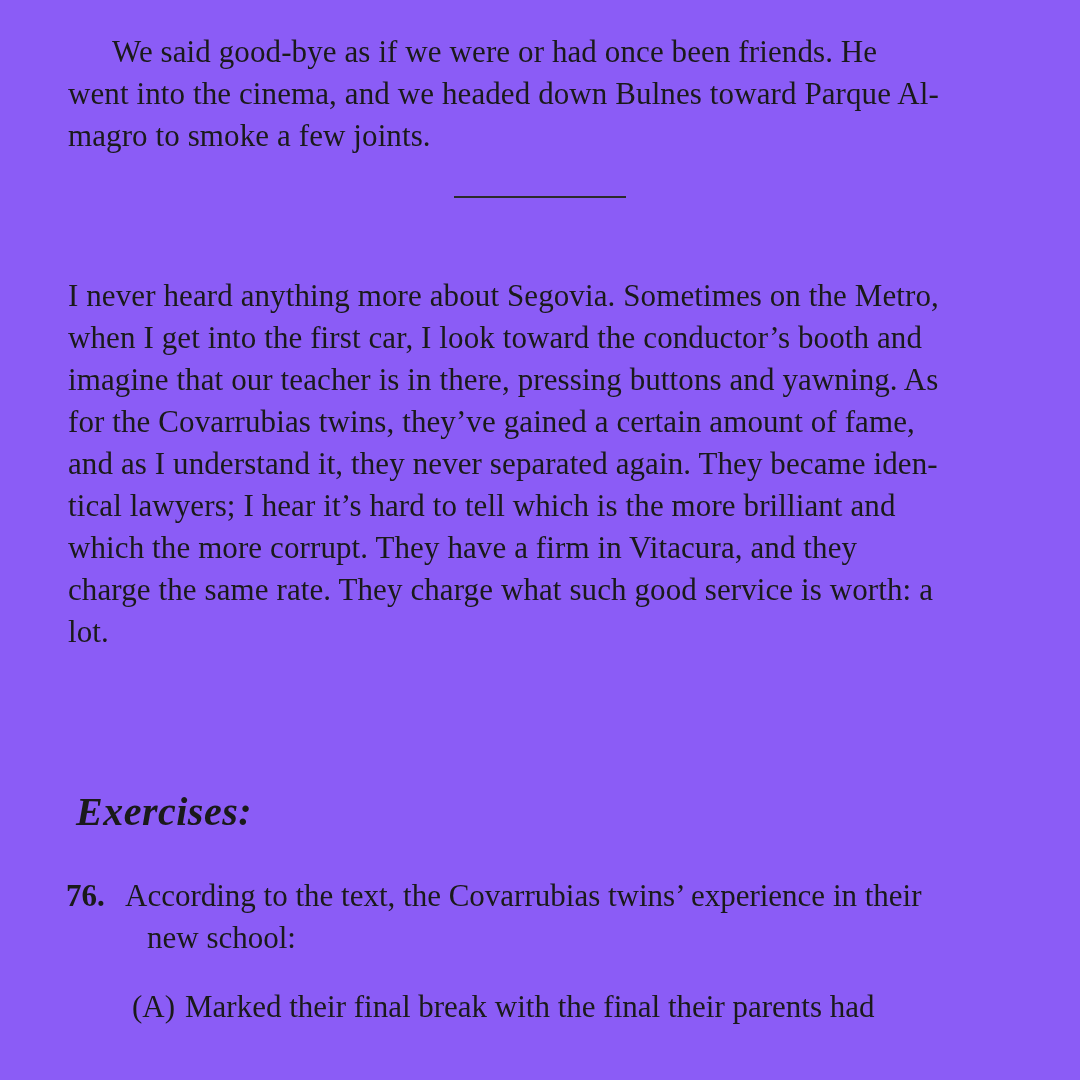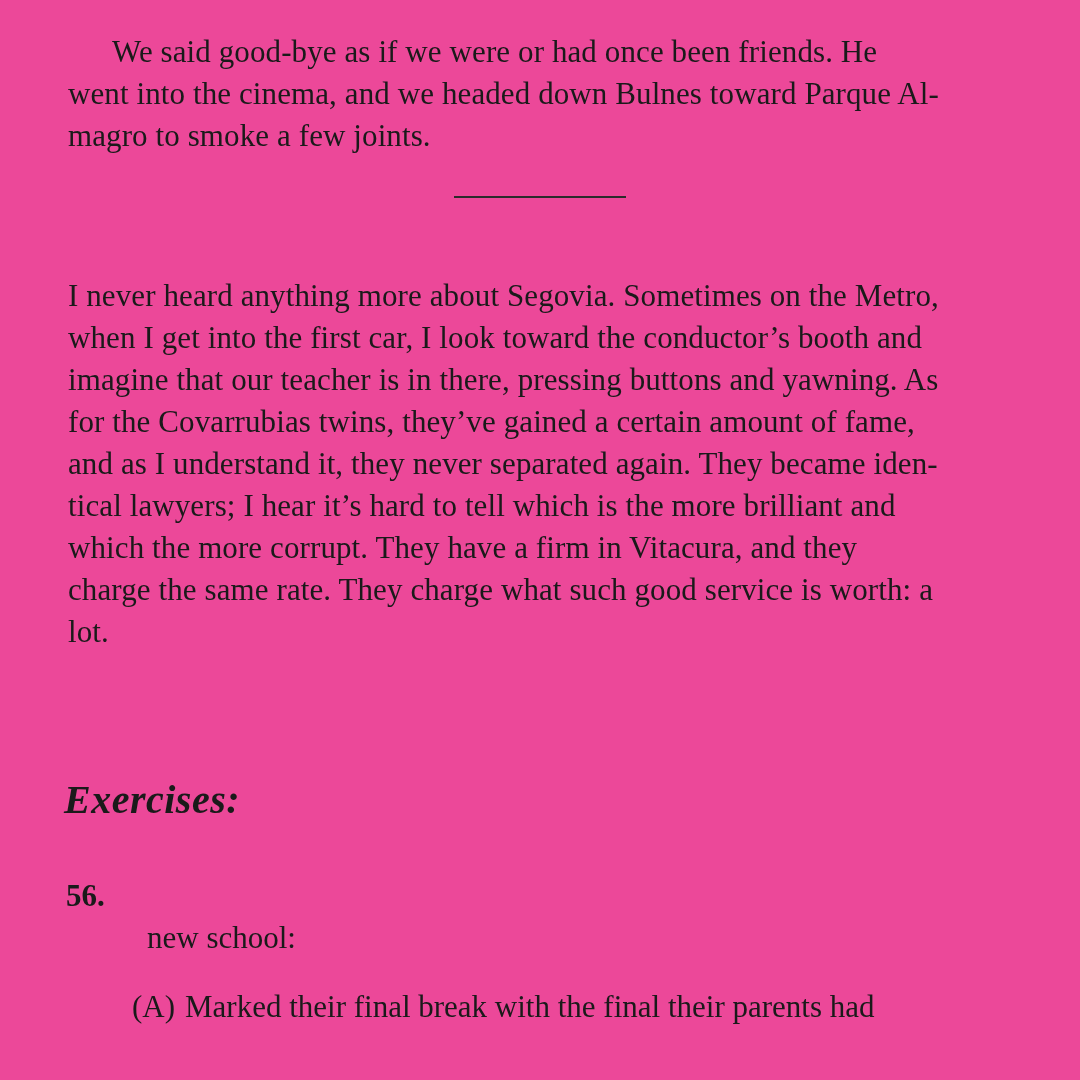--- a/index.html
+++ b/index.html
@@ -4,21 +4,21 @@
 <style>
   html, body {
     margin: 0;
     padding: 0;
     background: #ffffff;
   }
   .page {
     position: relative;
     width: 1080px;
     height: 1080px;
-    background: #ec4899;
+    background: #8b5cf6;
     overflow: hidden;
     font-family: "Liberation Serif", "DejaVu Serif", serif;
     color: #1a1a1a;
   }
   .para {
     position: absolute;
     left: 68px;
     font-size: 31px;
     line-height: 42px;
     white-space: pre;
@@ -36,21 +36,21 @@
     top: 196px;
     left: 454px;
     width: 172px;
     height: 0;
     border-top: 2px solid #2b2b2b;
   }
   .exercises-heading {
     position: absolute;
     left: 64px;
     top: 776px;
-    margin: 0;
+    margin: 12px;
     font-size: 40px;
     line-height: 48px;
     font-weight: 700;
     font-style: italic;
     letter-spacing: 0.5px;
   }
   .question {
     position: absolute;
     left: 66px;
     top: 875px;
@@ -102,23 +102,23 @@
 for the Covarrubias twins, they’ve gained a certain amount of fame,
 and as I understand it, they never separated again. They became iden-
 tical lawyers; I hear it’s hard to tell which is the more brilliant and
 which the more corrupt. They have a firm in Vitacura, and they
 charge the same rate. They charge what such good service is worth: a
 lot.</p>
 
   <h2 class="exercises-heading">Exercises:</h2>
 
   <div class="question">
-    <span class="q-number">56.</span>
+    <span class="q-number">76.</span>
     <span class="q-text">
-      <br>
+      <span>According to the text, the Covarrubias twins’ experience in their</span><br>
       <span class="q-line2">new school:</span>
     </span>
   </div>
 
   <div class="option">
     <span class="opt-label">(A)</span>
     <span class="opt-text">
       <span>Marked their final break with the final their parents had</span><br>
     </span>
   </div>

